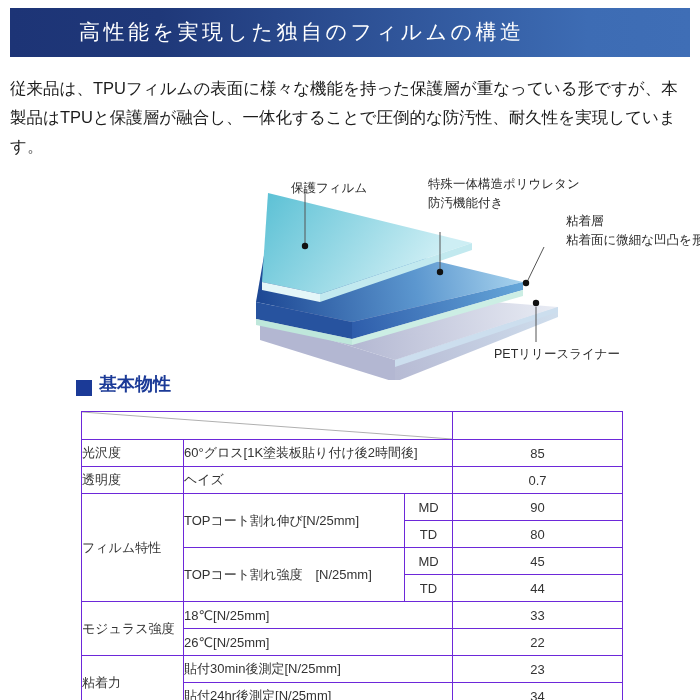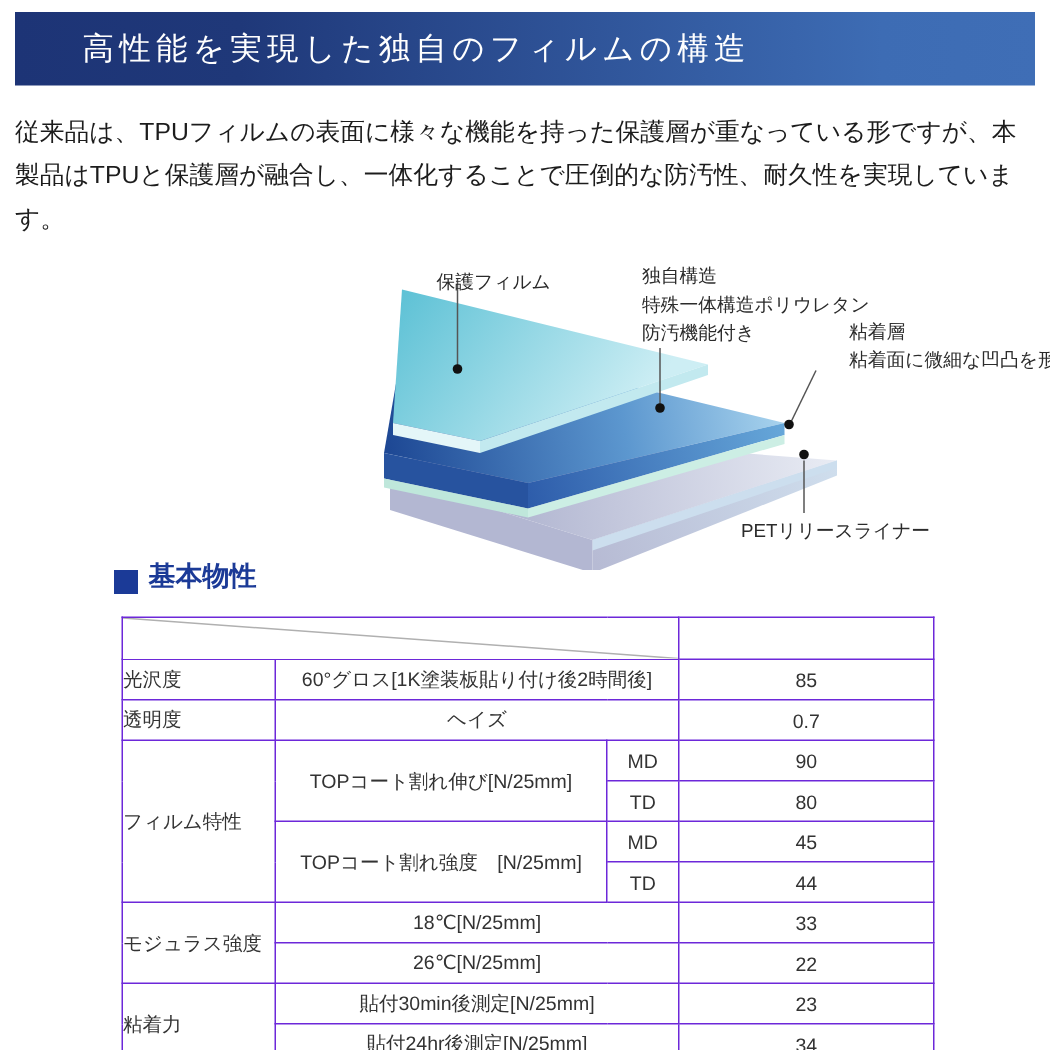--- a/index.html
+++ b/index.html
@@ -2,21 +2,21 @@
 <html><head>
 <meta charset="utf-8">
 <style>
   html,body{margin:0;padding:0;background:#fff;}
   .page{position:relative;width:700px;height:700px;background:#ffffff;overflow:hidden;
         font-family:"Liberation Sans","DejaVu Sans",sans-serif;color:#1f1f1f;}
 
   
   .band{position:absolute;left:10px;top:8px;width:680px;height:49px;
         background:linear-gradient(90deg,#1d3476 0%,#1f3879 22%,#3d6cb4 85%,#3f6eb6 100%);}
-  .band span{display:block;line-height:49px;padding-left:45px;color:#ffffff;
+  .band span{display:block;line-height:49px;padding-left:69px;color:#ffffff;
         font-family:"Liberation Serif","DejaVu Serif",serif;
         font-size:21px;letter-spacing:3.5px;white-space:nowrap;}
 
   
   .intro{position:absolute;left:10px;top:74px;width:684px;margin:0;
          font-size:16.5px;line-height:29px;color:#1c1c1c;}
 
   
   .diagram{position:absolute;left:10px;top:170px;width:680px;height:210px;}
   .diagram svg{position:absolute;left:0;top:0;}
@@ -34,21 +34,21 @@
   
   table.props{position:absolute;left:81px;top:411px;border-collapse:collapse;table-layout:fixed;
               font-size:13px;color:#333;}
   table.props td{border:1px solid #6d28d9;height:26px;padding:0;background:#fff;}
   table.props tr.head td{height:27px;}
   td.diag-cell{position:relative;}
   td.diag-cell svg{position:absolute;left:0;top:0;width:100%;height:100%;display:block;}
   td.prod{background:linear-gradient(90deg,#6397cd 0%,#3c66ab 45%,#163079 100%);
           color:#ffffff;font-weight:bold;text-align:center;font-size:13px;}
   td.cat{text-align:left;padding-left:10px;}
-  td.test{text-align:center;padding-left:14px;}
+  td.test{text-align:left;padding-left:14px;}
   td.sub,td.val{text-align:center;}
 </style>
 </head>
 <body>
 
 <div class="page">
 
   <div class="band">
     <span>高性能を実現した独自のフィルムの構造</span>
   </div>
@@ -111,21 +111,20 @@
       <g fill="#111111">
         <circle cx="295" cy="76" r="3.2"></circle>
         <circle cx="430" cy="102" r="3.2"></circle>
         <circle cx="516" cy="113" r="3.2"></circle>
         <circle cx="526" cy="133" r="3.2"></circle>
       </g>
     </svg>
 
     <div class="lbl lbl-film">保護フィルム</div>
     <div class="lbl lbl-unique">
-      <div>独自構造</div>
       <div>特殊一体構造ポリウレタン</div>
       <div>防汚機能付き</div>
     </div>
     <div class="lbl lbl-adhesive">
       <div>粘着層</div>
       <div>粘着面に微細な凹凸を形成</div>
     </div>
     <div class="lbl lbl-pet">PETリリースライナー</div>
   </div>
 

